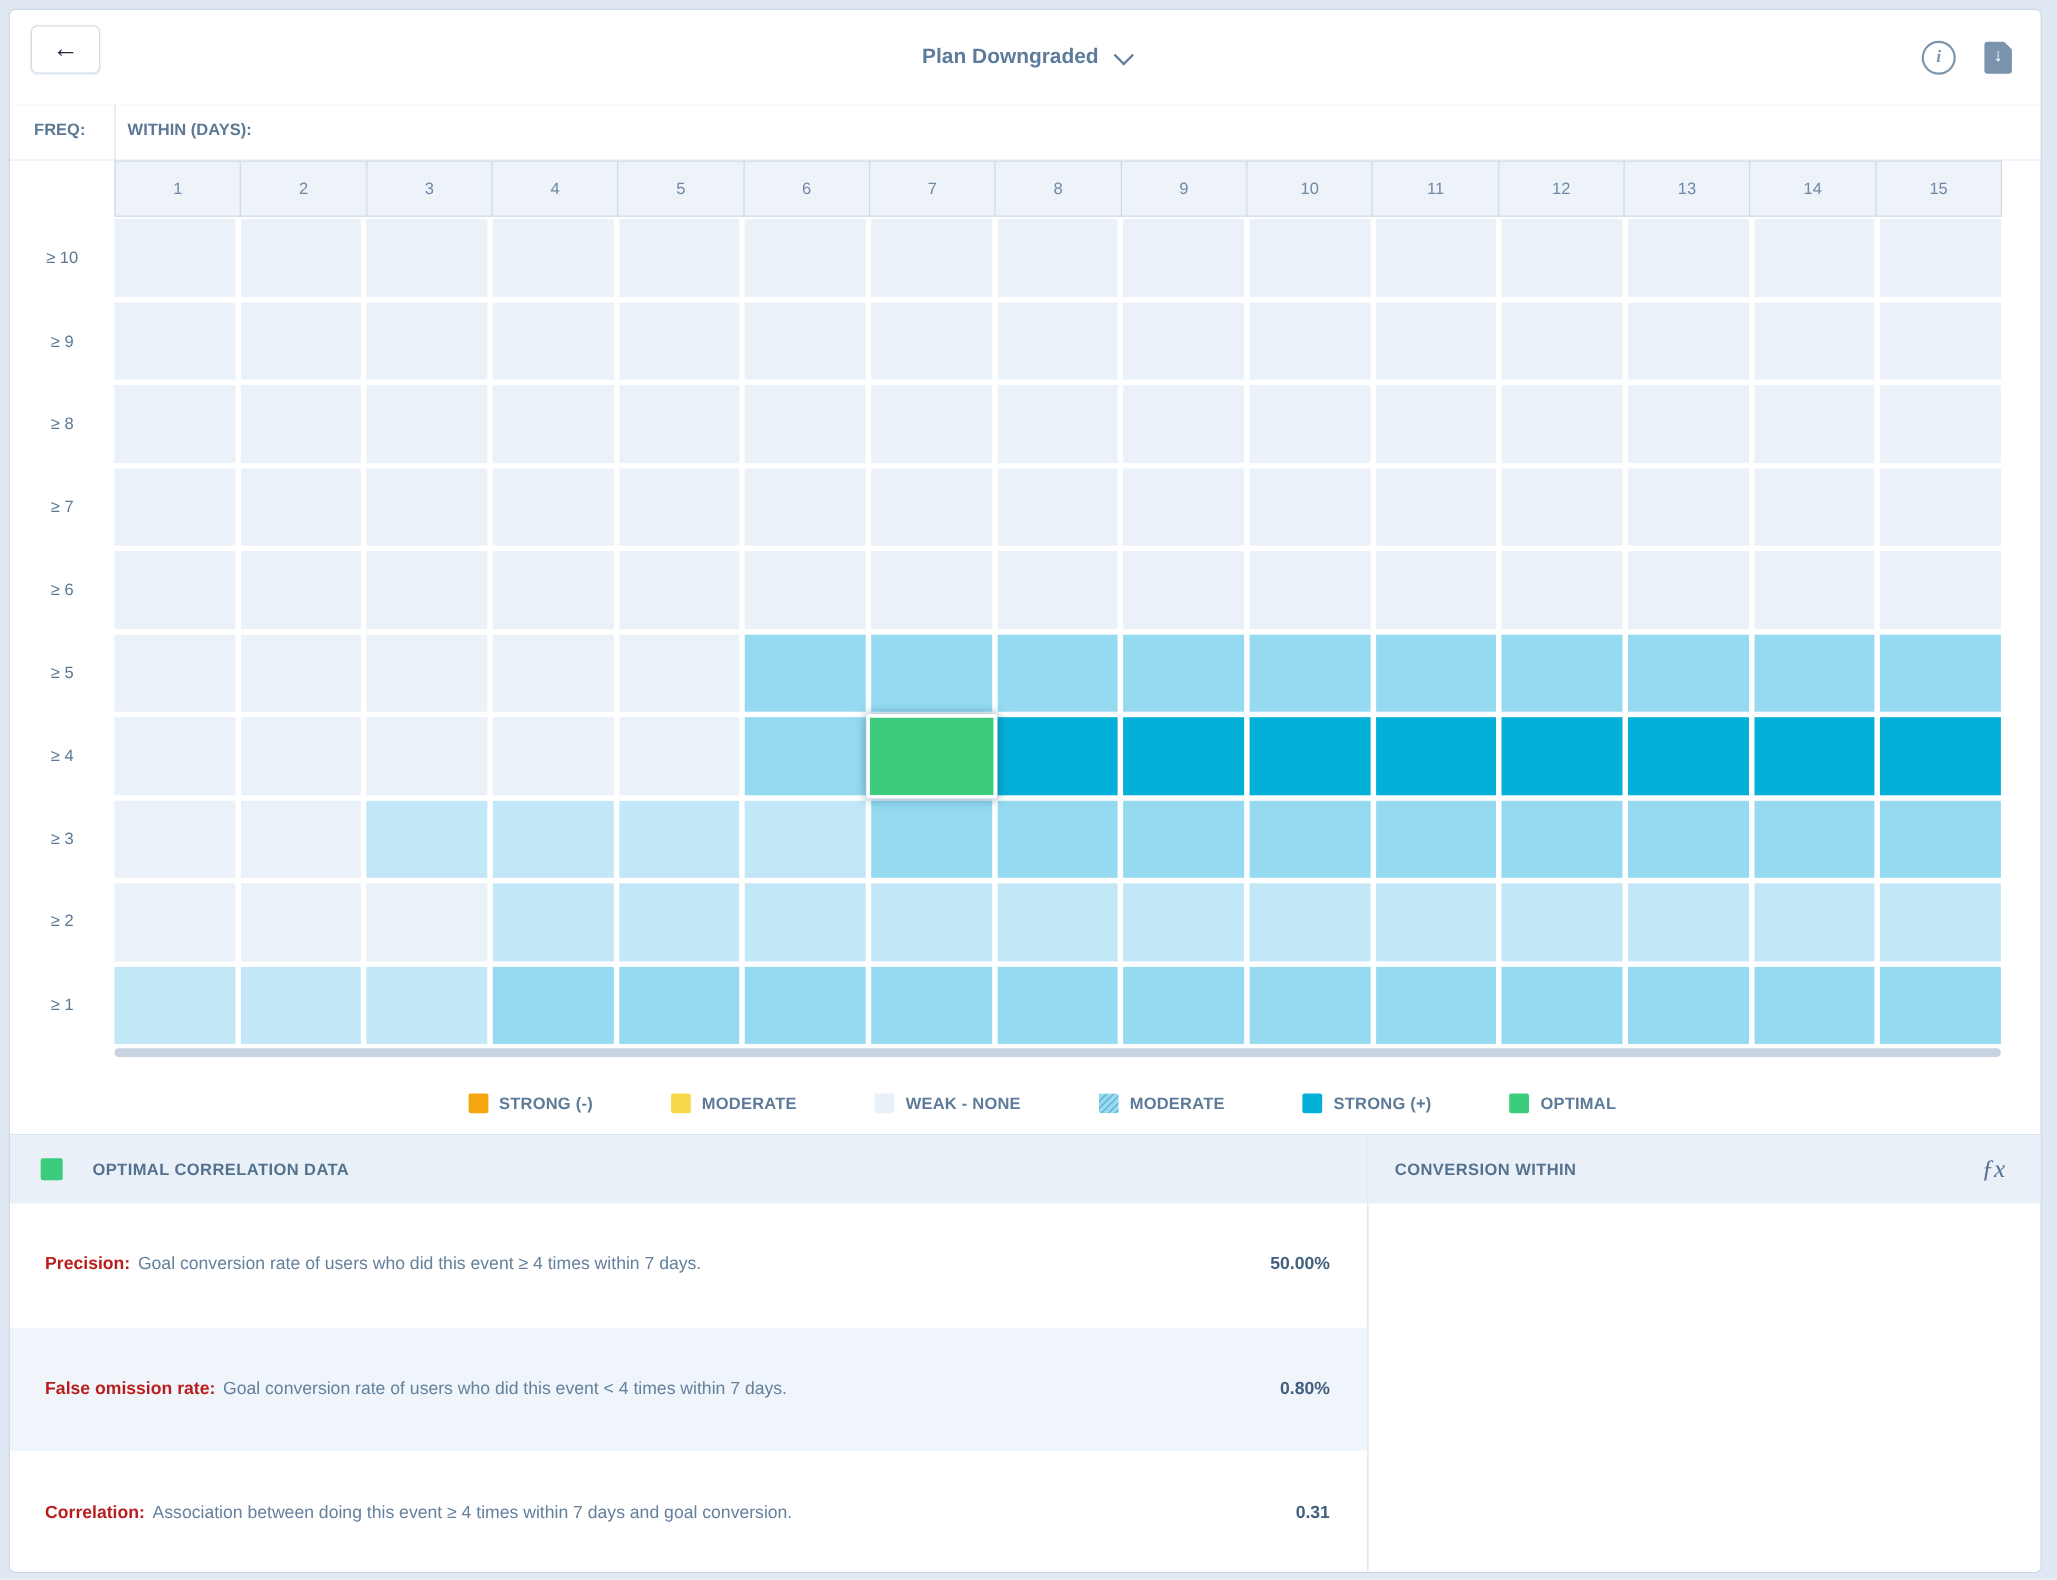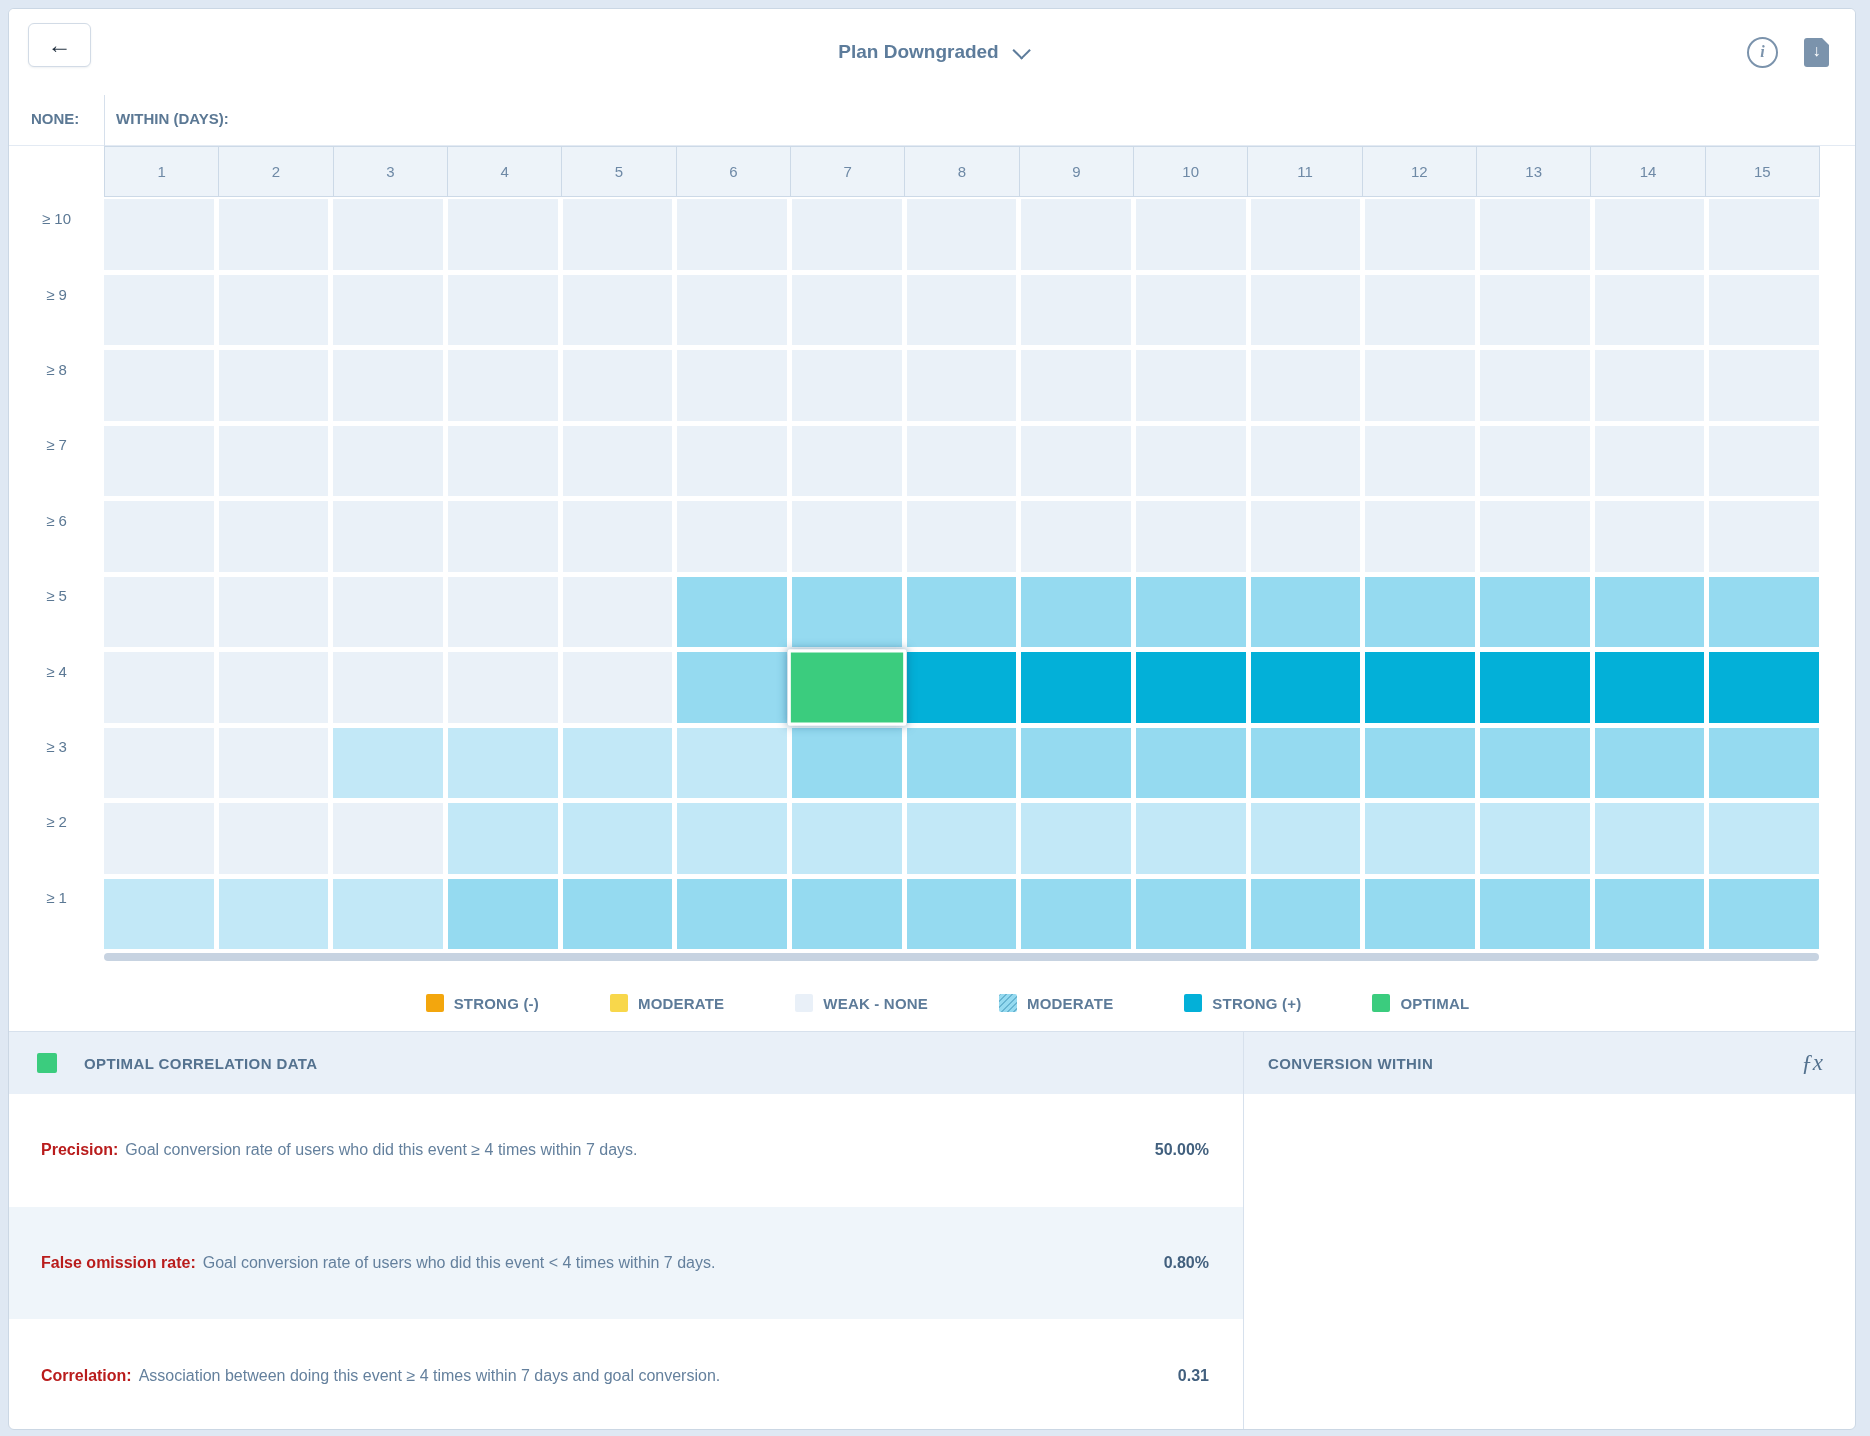--- a/index.html
+++ b/index.html
@@ -23,21 +23,21 @@
   .freqlab{position:absolute;left:22px;top:15px;font-size:15px;font-weight:bold;color:#5b7894;}
   .withinlab{position:absolute;left:107px;top:15px;font-size:15px;font-weight:bold;color:#5b7894;}
   .vline{position:absolute;left:95px;top:86px;width:1px;height:102px;background:#d6e0ec;}
   .axisrow .hline{position:absolute;left:0;bottom:0;width:100%;height:1px;background:#e3eaf3;}
 
   
   .colheads{position:absolute;left:95px;top:137px;width:1715px;height:51px;display:grid;grid-template-columns:repeat(15,1fr);}
   .colcell{background:#edf3f9;border:1px solid #ccd9e7;margin-right:-1px;display:flex;align-items:center;justify-content:center;font-size:15px;color:#6e89a6;}
 
   
-  .rowlabels{position:absolute;left:0;top:172px;width:95px;height:754px;display:grid;grid-template-rows:repeat(10,1fr);}
+  .rowlabels{position:absolute;left:0;top:188px;width:95px;height:754px;display:grid;grid-template-rows:repeat(10,1fr);}
   .rowlab{display:flex;align-items:center;justify-content:center;font-size:15px;color:#5b7894;}
   .hgrid{position:absolute;left:95px;top:190px;width:1715px;height:750px;display:grid;grid-template-columns:repeat(15,1fr);grid-template-rows:repeat(10,1fr);gap:5px;background:#fff;}
   .cell{cursor:pointer;}
   .cell.o{border:3px solid #fff;border-radius:2px;box-shadow:0 0 9px rgba(20,90,130,.55);transform:scale(1.08);z-index:2;}
   .hscroll{position:absolute;left:95px;top:944px;width:1715px;height:8px;background:#c7d3e1;border-radius:4px;cursor:pointer;}
 
   
   .legend{position:absolute;left:0;top:972px;width:100%;height:44px;display:flex;align-items:center;justify-content:center;gap:40px;}
   .legitem{display:flex;align-items:center;gap:10px;padding-left:31px;}
   .sw{width:18px;height:18px;border-radius:2px;}
@@ -80,21 +80,21 @@
       <span class="title">Plan Downgraded</span>
       <span class="chev"></span>
     </div>
     <div class="hdricons">
       <div class="infoicon">i</div>
       <div class="dlicon"></div>
     </div>
   </div>
 
   <div class="axisrow">
-    <span class="freqlab">NONE:</span>
+    <span class="freqlab">FREQ:</span>
     <span class="withinlab">WITHIN (DAYS):</span>
     <div class="hline"></div>
   </div>
   <div class="vline"></div>
 
   <div class="colheads">
       <div class="colcell">1</div>
       <div class="colcell">2</div>
       <div class="colcell">3</div>
       <div class="colcell">4</div>

